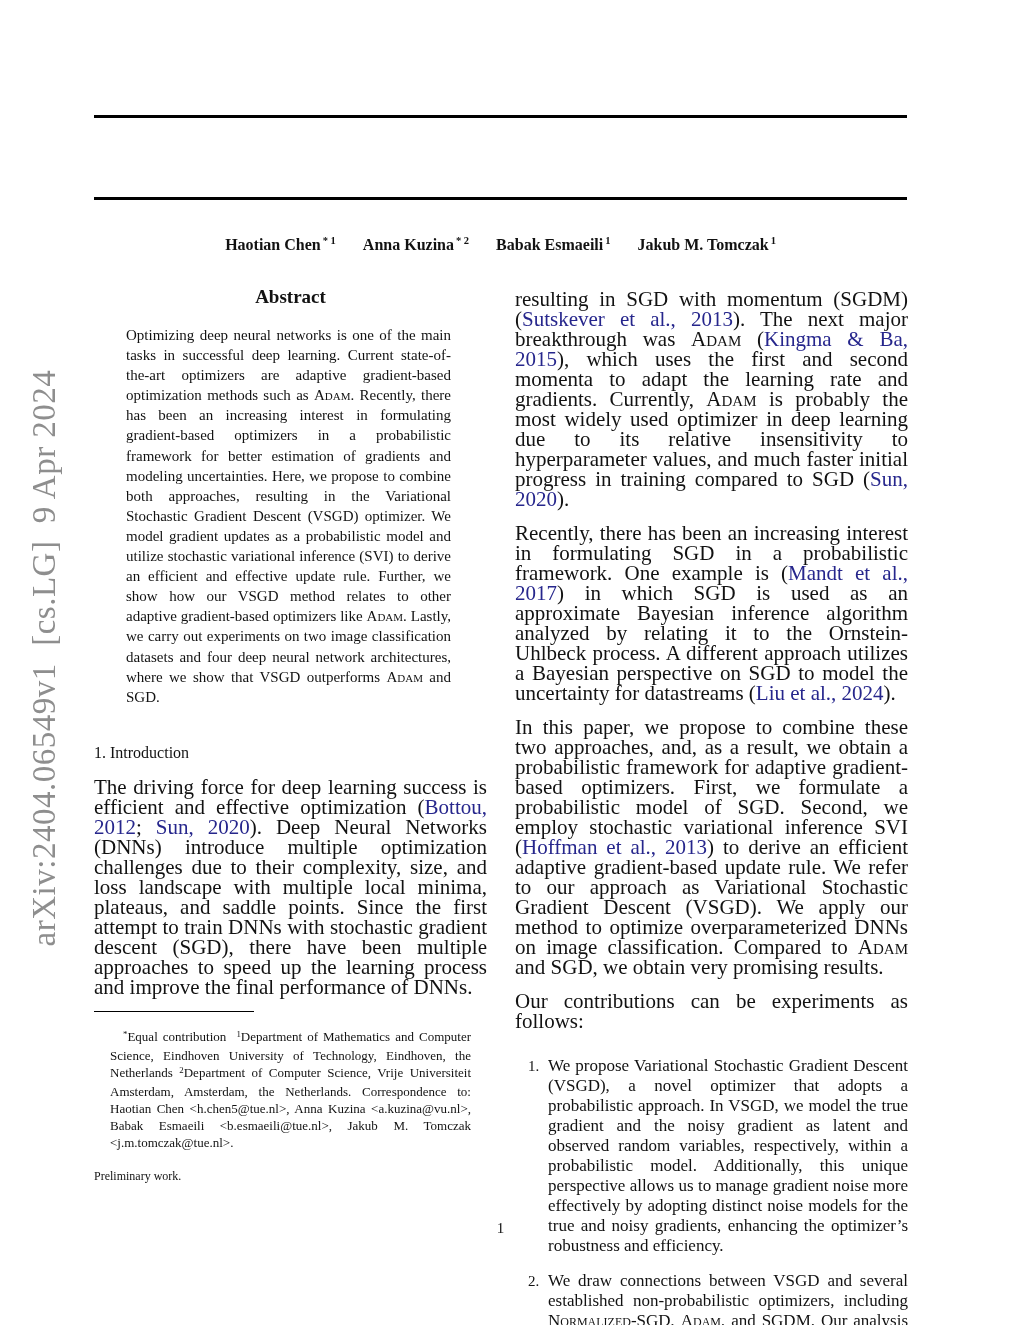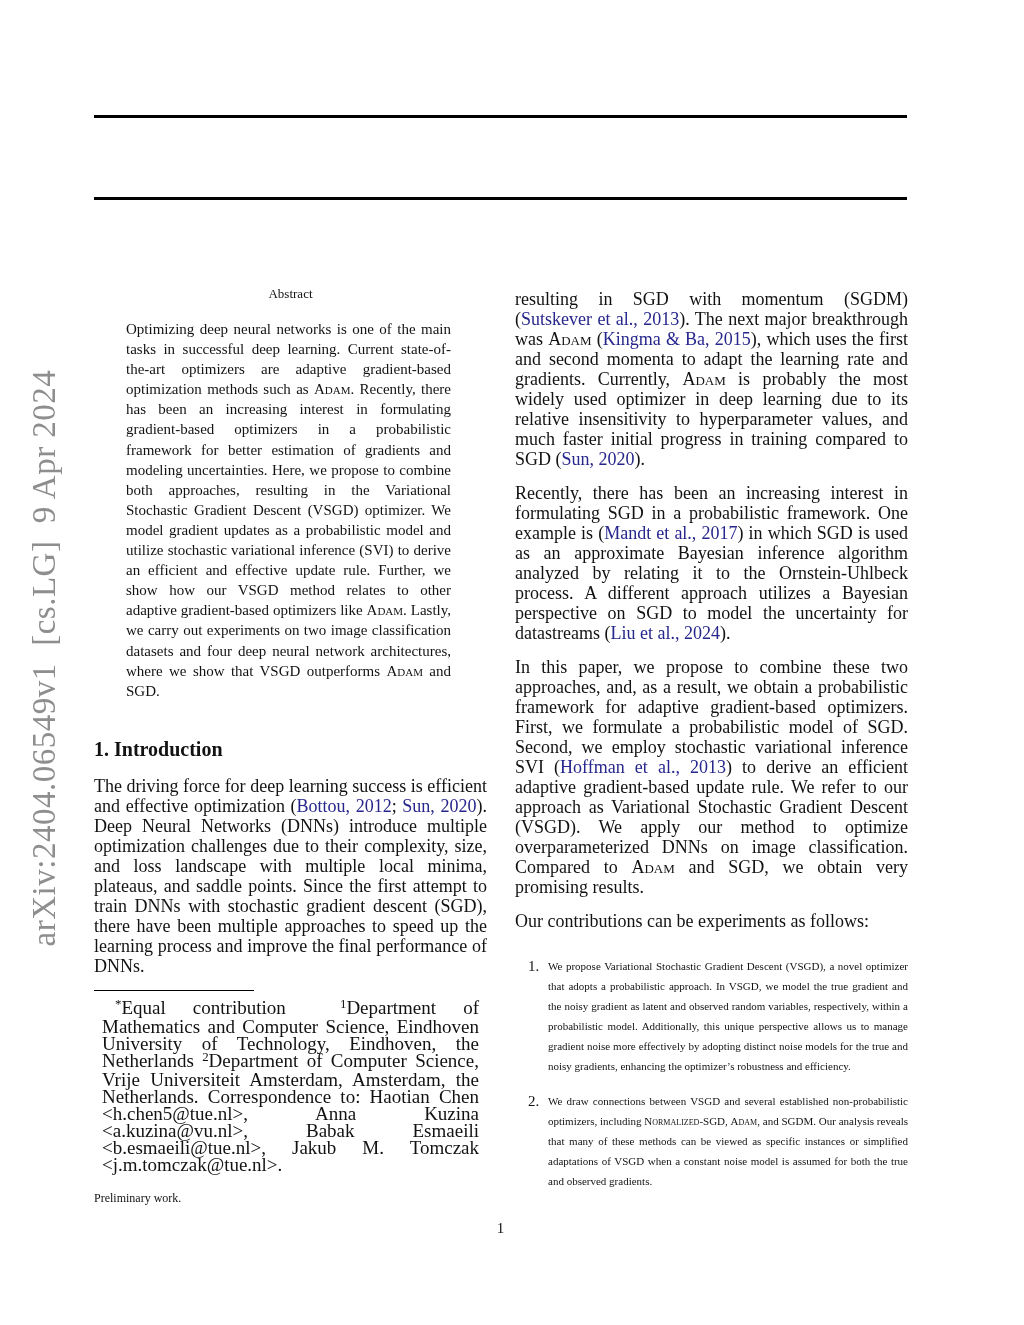--- a/index.html
+++ b/index.html
@@ -49,57 +49,57 @@
   .author .sup{
     font-size:10.5px;font-weight:700;
     position:relative;top:-6px;margin-left:2px;
   }
 
   .col{position:absolute;width:393px;}
   .col-left{left:94px;top:286px;}
   .col-right{left:515px;top:289px;}
 
   .abstract-heading{
-    font-size:13px;font-weight:400;text-align:center;
+    font-size:19px;font-weight:700;text-align:center;
     margin:0 0 17px 0;
   }
   .abstract-body{
     margin:0 36px 0 32px;
     font-size:15px;line-height:20.1px;text-align:justify;
   }
   .section-heading{
-    font-size:20px;font-weight:700;
+    font-size:16px;font-weight:400;
     margin:37px 0 15px 0;
   }
   .para{
-    font-size:18px;line-height:20px;text-align:justify;
+    font-size:21px;line-height:20px;text-align:justify;
     margin:0 0 14px 0;
   }
   .footnote-rule{
     width:160px;height:1.5px;background:#000;
     margin:9px 0 8px 0;
   }
   .footnote{
-    font-size:19px;line-height:17px;text-align:justify;
-    text-indent:13px;margin:8px;
+    font-size:13px;line-height:17px;text-align:justify;
+    text-indent:13px;margin:16px;
   }
   .preliminary{
     font-size:12px;line-height:17px;margin:17px 0 0 0;
   }
 
   .contrib-intro{margin-bottom:25px;}
   .contrib-list .list-item{
     display:flex;margin:0 0 15px 0;
   }
   .list-number{
     flex:none;width:20px;margin-left:13px;
     font-size:15px;line-height:20px;
   }
   .list-body{
-    flex:1;font-size:11px;line-height:20px;text-align:justify;
+    flex:1;font-size:17px;line-height:20px;text-align:justify;
   }
 
   .page-number{
     position:absolute;left:94px;top:1220px;width:813px;
     text-align:center;font-size:15px;
   }
 
   
   .run-cite{color:var(--citation);}
   .run-sc{font-variant:small-caps;}
@@ -110,20 +110,34 @@
 
 <div class="page">
 
   <div class="arxiv-watermark">arXiv:2404.06549v1&nbsp; [cs.LG]&nbsp; 9 Apr 2024</div>
 
   <div class="rule rule-top"></div>
 
 
   <div class="rule rule-bottom"></div>
 
+  <div class="authors">
+    <span class="author">
+      <span>Haotian Chen</span><span class="sup">* 1</span>
+    </span>
+    <span class="author">
+      <span>Anna Kuzina</span><span class="sup">* 2</span>
+    </span>
+    <span class="author">
+      <span>Babak Esmaeili</span><span class="sup">1</span>
+    </span>
+    <span class="author">
+      <span>Jakub M. Tomczak</span><span class="sup">1</span>
+    </span>
+  </div>
 
   <div class="col col-left">
     <div class="abstract-heading">Abstract</div>
     <p class="abstract-body"><span>Optimizing deep neural networks is one of the main tasks in successful deep learning. Current state-of-the-art optimizers are adaptive gradient-based optimization methods such as </span><span class="run-sc">Adam</span><span>. Recently, there has been an increasing interest in formulating gradient-based optimizers in a probabilistic framework for better estimation of gradients and modeling uncertainties. Here, we propose to combine both approaches, resulting in the Variational Stochastic Gradient Descent (VSGD) optimizer. We model gradient updates as a probabilistic model and utilize stochastic variational inference (SVI) to derive an efficient and effective update rule. Further, we show how our VSGD method relates to other adaptive gradient-based optimizers like </span><span class="run-sc">Adam</span><span>. Lastly, we carry out experiments on two image classification datasets and four deep neural network architectures, where we show that VSGD outperforms </span><span class="run-sc">Adam</span><span> and SGD.</span></p>
 
     <div class="section-heading">1. Introduction</div>
     <p class="para"><span>The driving force for deep learning success is efficient and effective optimization (</span><span class="run-cite">Bottou, 2012</span><span>; </span><span class="run-cite">Sun, 2020</span><span>).  Deep Neural Networks (DNNs) introduce multiple optimization challenges due to their complexity, size, and loss landscape with multiple local minima, plateaus, and saddle points. Since the first attempt to train DNNs with stochastic gradient descent (SGD), there have been multiple approaches to speed up the learning process and improve the final performance of DNNs.</span></p>
 
     <div class="footnote-rule"></div>
     <p class="footnote"><span class="run-sup">*</span><span>Equal contribution&nbsp; </span><span class="run-sup">1</span><span>Department of Mathematics and Computer Science, Eindhoven University of Technology, Eindhoven, the Netherlands </span><span class="run-sup">2</span><span>Department of Computer Science, Vrije Universiteit Amsterdam, Amsterdam, the Netherlands.  Correspondence to: Haotian Chen &lt;h.chen5@tue.nl&gt;, Anna Kuzina &lt;a.kuzina@vu.nl&gt;, Babak Esmaeili &lt;b.esmaeili@tue.nl&gt;, Jakub M. Tomczak &lt;j.m.tomczak@tue.nl&gt;.</span></p>

